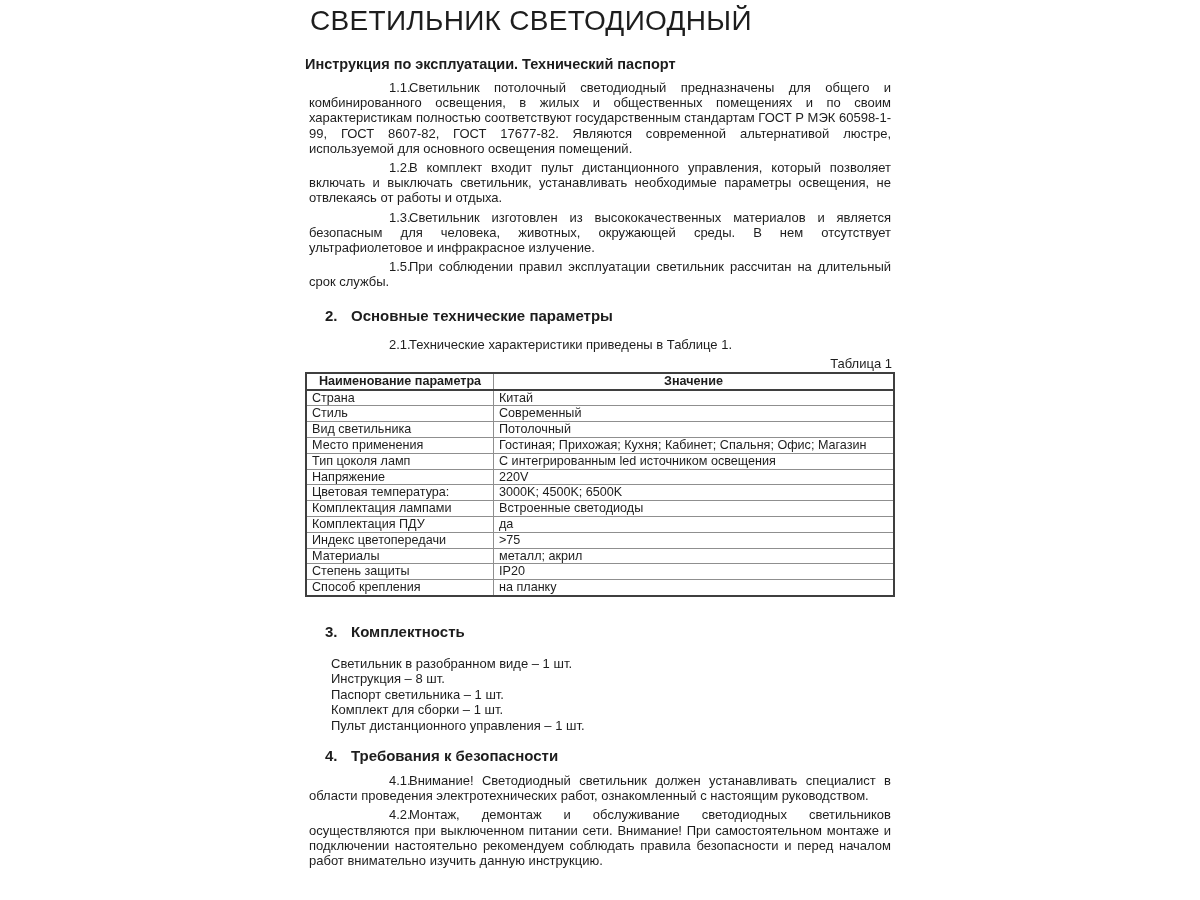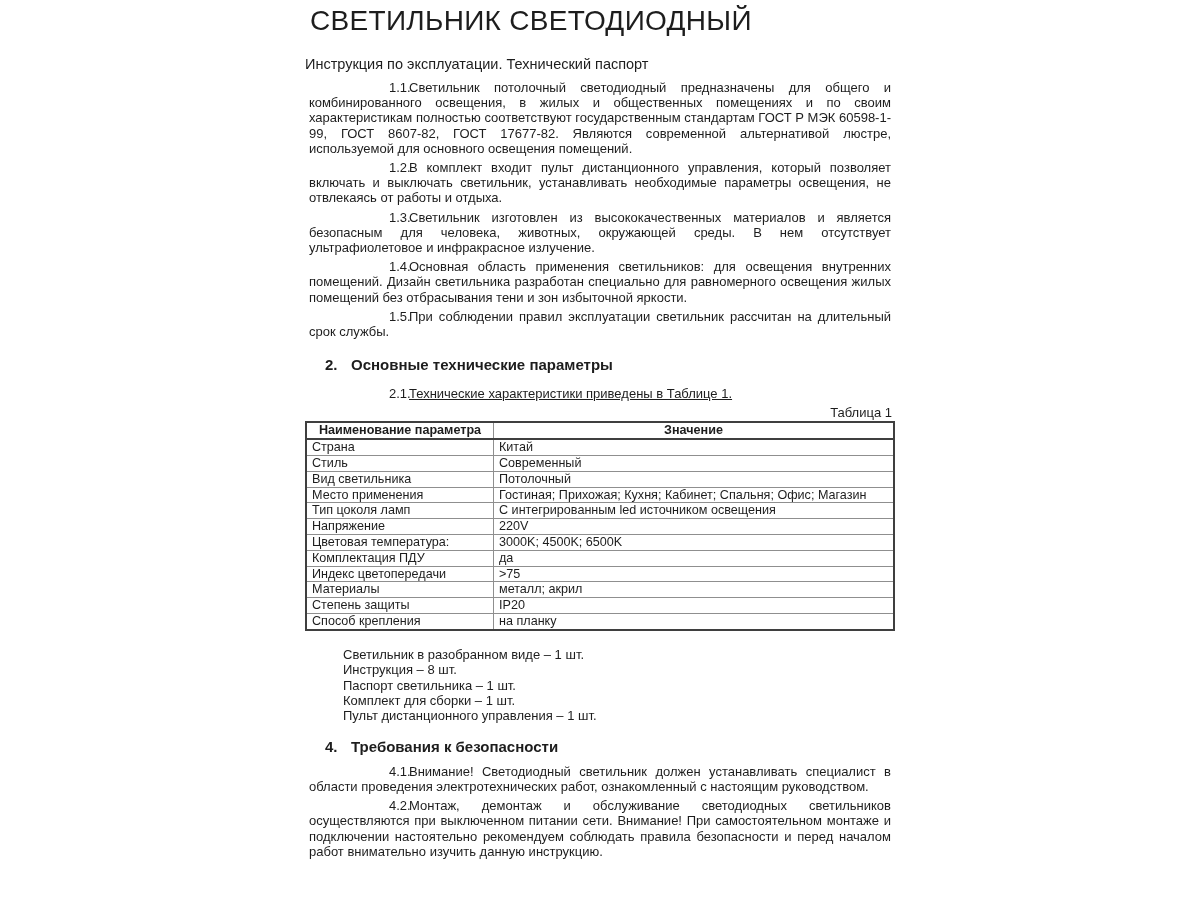--- a/index.html
+++ b/index.html
@@ -19,39 +19,39 @@
   }
   .doc-title {
     font-size: 28px;
     font-weight: normal;
     margin-left: 5px;
     letter-spacing: 0.3px;
     white-space: nowrap;
   }
   .doc-subtitle {
     font-size: 14.5px;
-    font-weight: normal;
+    font-weight: bold;
     margin-top: 19px;
   }
   .sec-heading {
     font-size: 15px;
     font-weight: bold;
     margin: 17px 0 0 20px;
   }
   .sec-num { display: inline-block; width: 26px; }
   .para-group { margin-top: 8px; }
   .para {
     font-size: 13px;
     line-height: 15.2px;
     text-align: justify;
     text-indent: 40px;
     margin: 4px;
   }
   .pnum { display: inline-block; width: 60px; }
-  .sec2-para { margin-top: 13px; text-decoration: underline; }
+  .sec2-para { margin-top: 13px; }
   .table-caption {
     font-size: 13px;
     text-align: right;
     margin: 3px 3px 1px 0;
   }
   table.specs {
     width: 100%;
     border-collapse: collapse;
     border: 2px solid #3f3f3f;
     table-layout: fixed;
@@ -68,42 +68,41 @@
     text-align: left;
   }
   .specs th {
     font-weight: bold;
     text-align: center;
     border-bottom: 2px solid #3f3f3f;
   }
   .specs .col-param { width: 176px; }
   .sec3-heading { margin-top: 26px; }
   .kit-list {
-    margin: 16px 0 0 38px;
+    margin: 16px 0 0 26px;
     font-size: 13px;
     line-height: 15.4px;
   }
   .sec4-heading { margin-top: 14px; }
   .sec4-paras { margin-top: 9px; }
 </style>
 </head>
 <body>
 
 <div class="page">
 
   <div class="doc-title">СВЕТИЛЬНИК СВЕТОДИОДНЫЙ</div>
 
   <div class="doc-subtitle">Инструкция по эксплуатации. Технический паспорт</div>
 
 
   <div class="para-group">
     <p class="para"><span class="pnum">1.1.</span><span>Светильник потолочный светодиодный предназначены для общего и комбинированного освещения, в жилых и общественных помещениях и по своим характеристикам полностью соответствуют государственным стандартам ГОСТ Р МЭК 60598-1-99, ГОСТ 8607-82, ГОСТ 17677-82. Являются современной альтернативой люстре, используемой для основного освещения помещений.</span></p>
     <p class="para"><span class="pnum">1.2.</span><span>В комплект входит пульт дистанционного управления, который позволяет включать и выключать светильник, устанавливать необходимые параметры освещения, не отвлекаясь от работы и отдыха.</span></p>
     <p class="para"><span class="pnum">1.3.</span><span>Светильник изготовлен из высококачественных материалов и является безопасным для человека, животных, окружающей среды. В нем отсутствует ультрафиолетовое и инфракрасное излучение.</span></p>
-    <p class="para"><span class="pnum">1.4.</span><span>Основная область применения светильников: для освещения внутренних помещений. Дизайн светильника разработан специально для равномерного освещения жилых помещений без отбрасывания тени и зон избыточной яркости.</span></p>
     <p class="para"><span class="pnum">1.5.</span><span>При соблюдении правил эксплуатации светильник рассчитан на длительный срок службы.</span></p>
   </div>
 
   <div class="sec-heading">
     <span class="sec-num">2.</span><span>Основные технические параметры</span>
   </div>
 
   <p class="para sec2-para"><span class="pnum">2.1.</span><span>Технические характеристики приведены в Таблице 1.</span></p>
 
   <div class="table-caption">Таблица 1</div>
@@ -138,20 +137,24 @@
         </tr>
       <tr>
           <td class="col-param">Напряжение</td>
           <td>220V</td>
         </tr>
       <tr>
           <td class="col-param">Цветовая температура:</td>
           <td>3000K; 4500K; 6500K</td>
         </tr>
       <tr>
+          <td class="col-param">Комплектация лампами</td>
+          <td>Встроенные светодиоды</td>
+        </tr>
+      <tr>
           <td class="col-param">Комплектация ПДУ</td>
           <td>да</td>
         </tr>
       <tr>
           <td class="col-param">Индекс цветопередачи</td>
           <td>&gt;75</td>
         </tr>
       <tr>
           <td class="col-param">Материалы</td>
           <td>металл; акрил</td>
@@ -160,20 +163,23 @@
           <td class="col-param">Степень защиты</td>
           <td>IP20</td>
         </tr>
       <tr>
           <td class="col-param">Способ крепления</td>
           <td>на планку</td>
         </tr>
     </tbody>
   </table>
 
+  <div class="sec-heading sec3-heading">
+    <span class="sec-num">3.</span><span>Комплектность</span>
+  </div>
 
   <div class="kit-list">
     <div class="kit-item">Светильник в разобранном виде – 1 шт.</div>
     <div class="kit-item">Инструкция – 8 шт.</div>
     <div class="kit-item">Паспорт светильника – 1 шт.</div>
     <div class="kit-item">Комплект для сборки – 1 шт.</div>
     <div class="kit-item">Пульт дистанционного управления – 1 шт.</div>
   </div>
 
   <div class="sec-heading sec4-heading">

